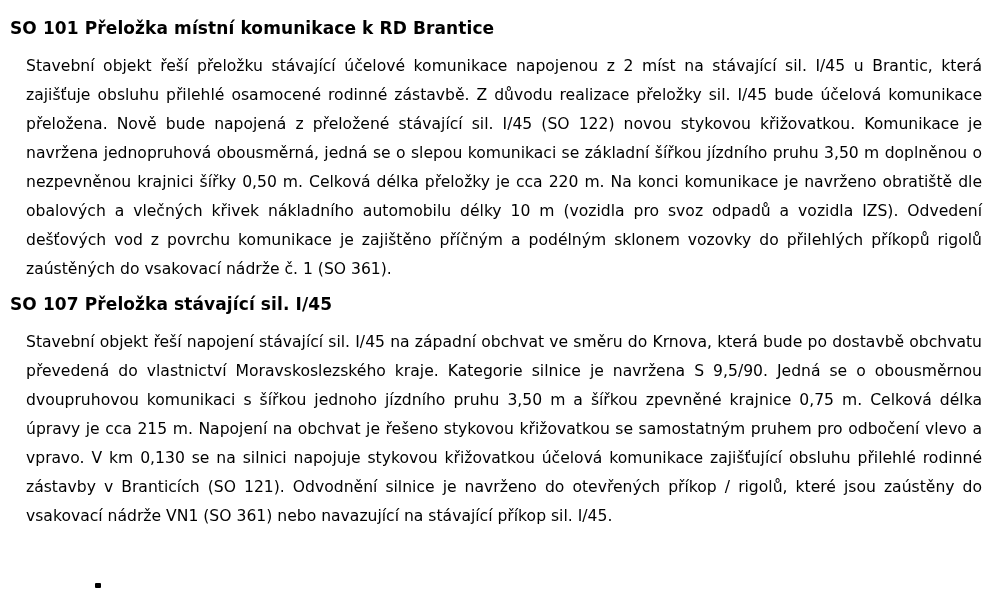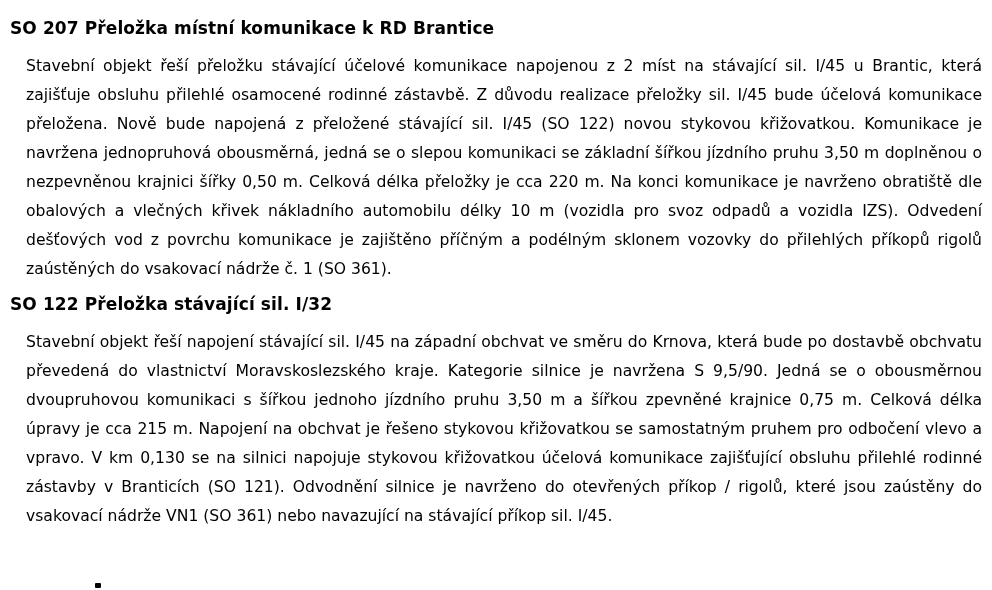--- a/index.html
+++ b/index.html
@@ -42,24 +42,24 @@
     background: #000000;
     border-radius: 1px;
   }
 </style>
 </head>
 <body>
 
 <div class="page">
 
   <section>
-    <h2 class="section-heading">SO 207 Přeložka místní komunikace k RD Brantice</h2>
+    <h2 class="section-heading">SO 101 Přeložka místní komunikace k RD Brantice</h2>
     <p class="section-body">Stavební objekt řeší přeložku stávající účelové komunikace napojenou z 2 míst na stávající sil. I/45 u Brantic, která zajišťuje obsluhu přilehlé osamocené rodinné zástavbě. Z důvodu realizace přeložky sil. I/45 bude účelová komunikace přeložena. Nově bude napojená z přeložené stávající sil. I/45 (SO 122) novou stykovou křižovatkou. Komunikace je navržena jednopruhová obousměrná, jedná se o slepou komunikaci se základní šířkou jízdního pruhu 3,50 m doplněnou o nezpevněnou krajnici šířky 0,50 m. Celková délka přeložky je cca 220 m. Na konci komunikace je navrženo obratiště dle obalových a vlečných křivek nákladního automobilu délky 10 m (vozidla pro svoz odpadů a vozidla IZS). Odvedení dešťových vod z povrchu komunikace je zajištěno příčným a podélným sklonem vozovky do přilehlých příkopů rigolů zaústěných do vsakovací nádrže č. 1 (SO 361).</p>
   </section>
 
   <section>
-    <h2 class="section-heading">SO 122 Přeložka stávající sil. I/32</h2>
+    <h2 class="section-heading">SO 107 Přeložka stávající sil. I/45</h2>
     <p class="section-body">Stavební objekt řeší napojení stávající sil. I/45 na západní obchvat ve směru do Krnova, která bude po dostavbě obchvatu převedená do vlastnictví Moravskoslezského kraje. Kategorie silnice je navržena S 9,5/90. Jedná se o obousměrnou dvoupruhovou komunikaci s šířkou jednoho jízdního pruhu 3,50 m a šířkou zpevněné krajnice 0,75 m. Celková délka úpravy je cca 215 m. Napojení na obchvat je řešeno stykovou křižovatkou se samostatným pruhem pro odbočení vlevo a vpravo. V km 0,130 se na silnici napojuje stykovou křižovatkou účelová komunikace zajišťující obsluhu přilehlé rodinné zástavby v Branticích (SO 121). Odvodnění silnice je navrženo do otevřených příkop / rigolů, které jsou zaústěny do vsakovací nádrže VN1 (SO 361) nebo navazující na stávající příkop sil. I/45.</p>
   </section>
 
 </div>
 
 <div class="cutoff-fragment"></div>
 
 </body></html>

